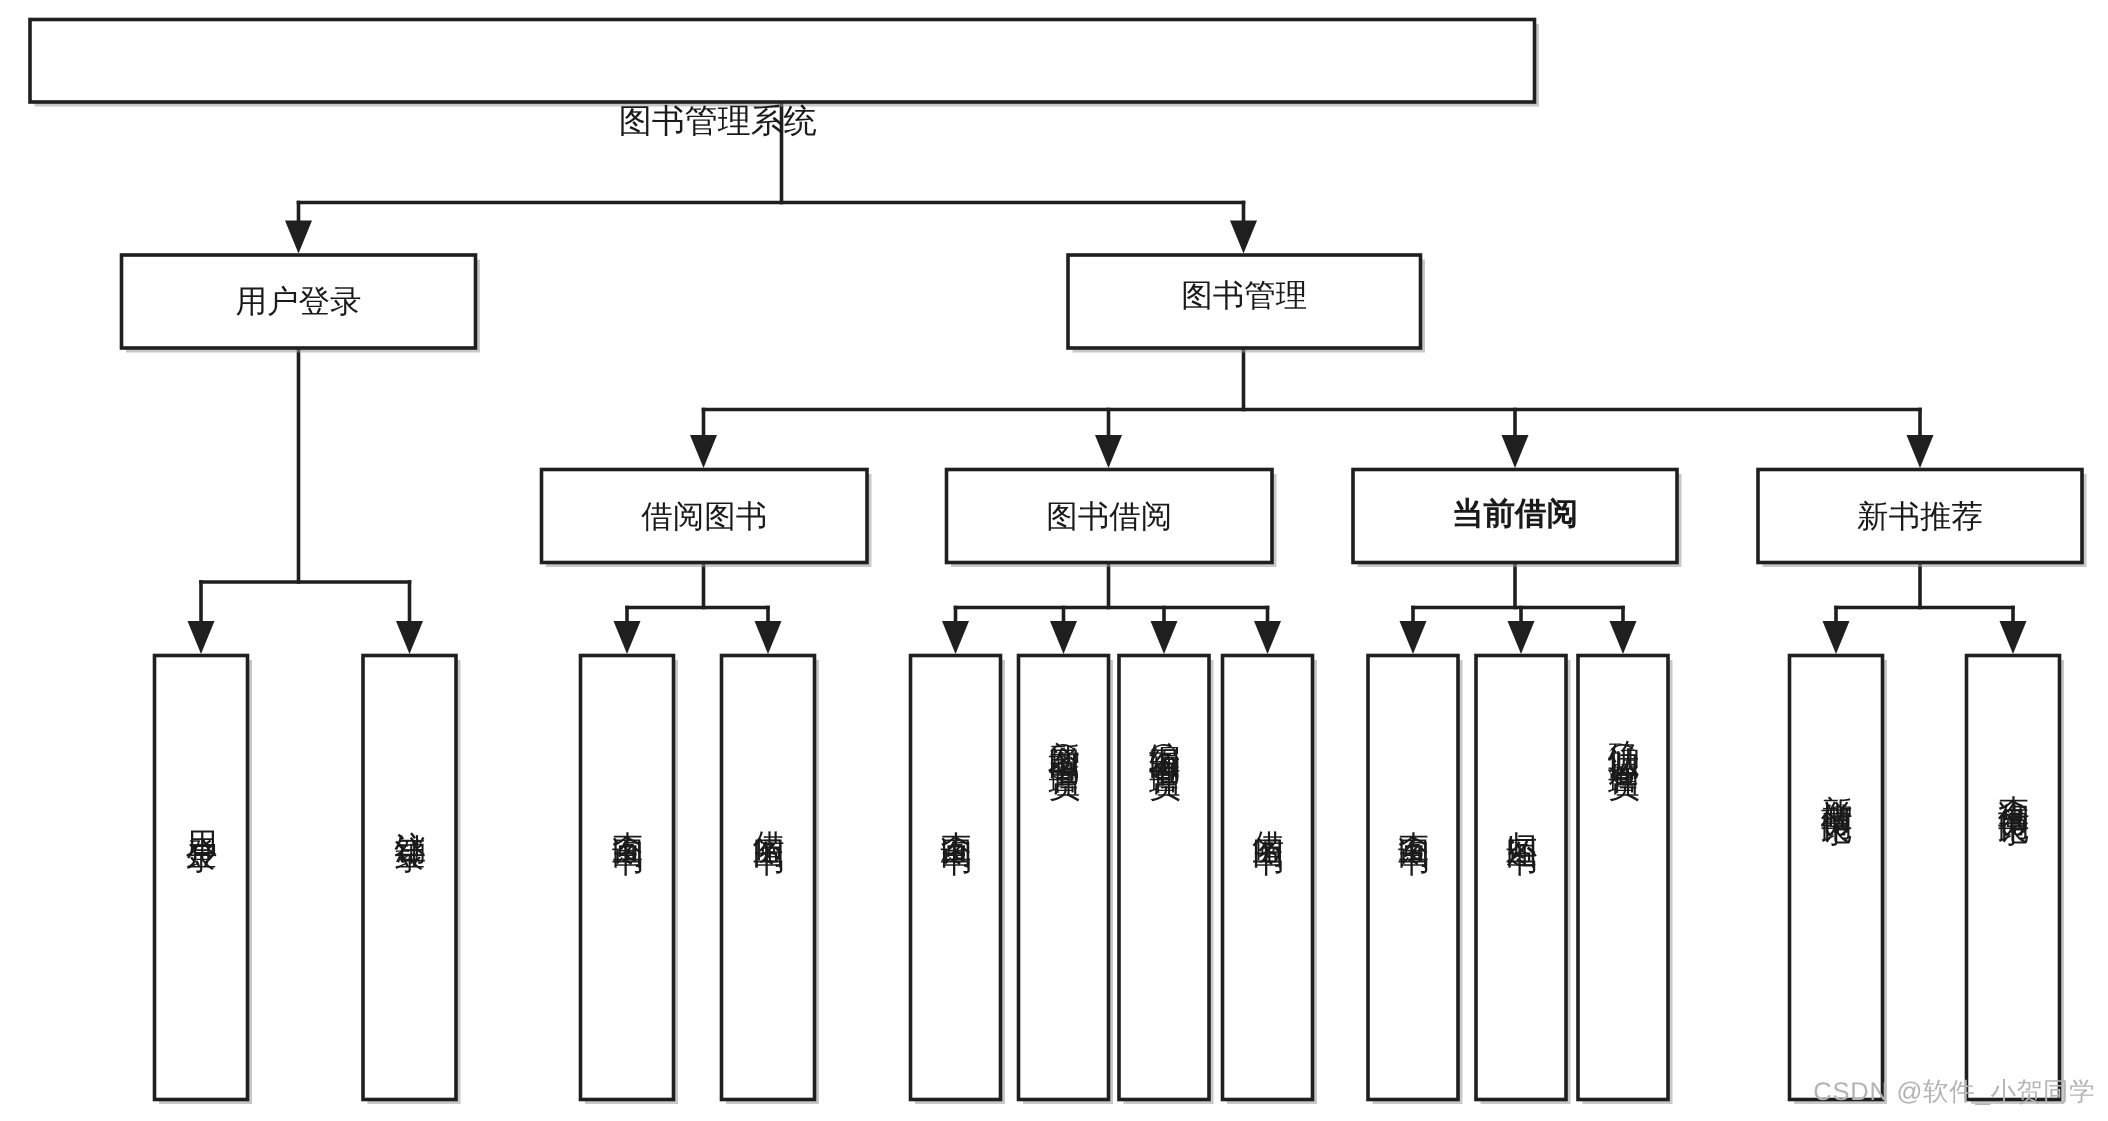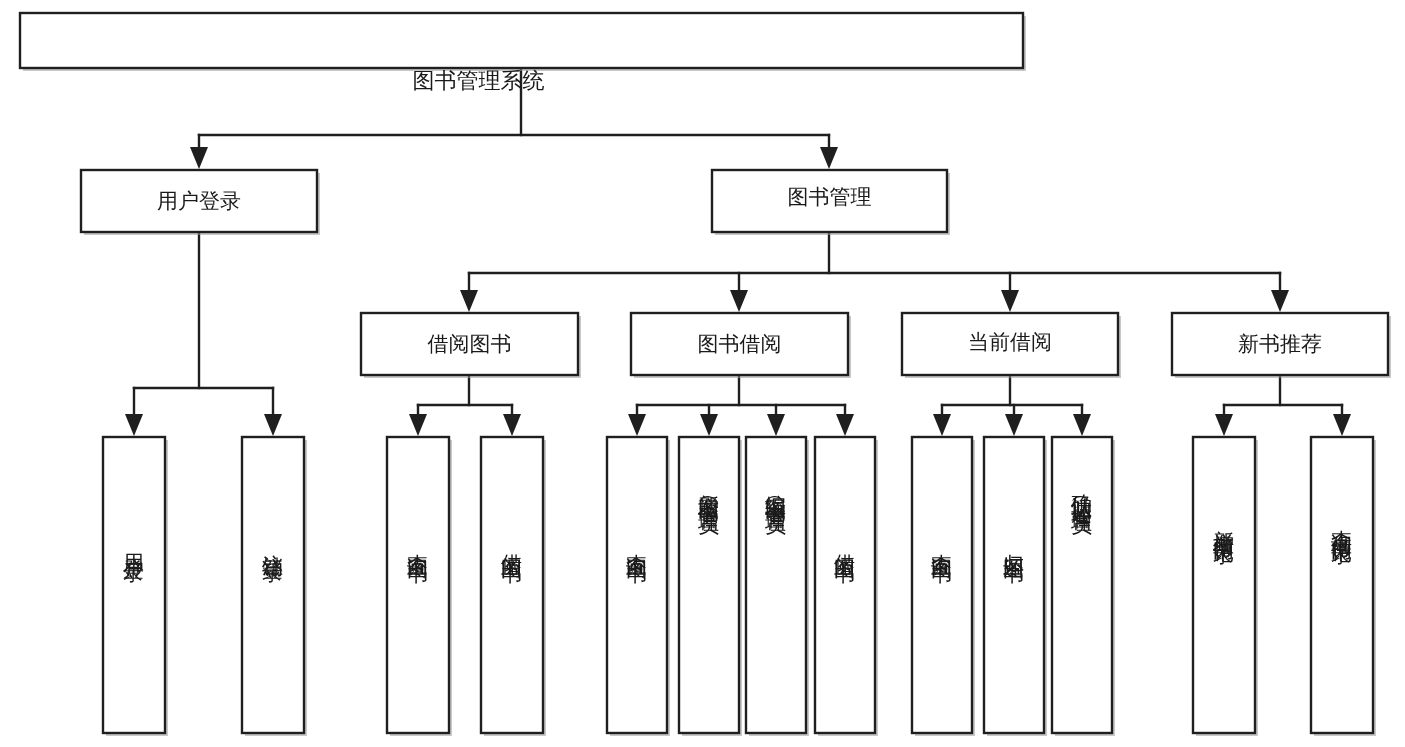--- a/index.html
+++ b/index.html
@@ -255,21 +255,21 @@
       </div>
       <div class="hbox-label-wrap" style="left: 712px; top: 170px; width: 235px; height: 53px;">
         <div class="hbox-label-text" style="font-size: 21px;">图书管理</div>
       </div>
       <div class="hbox-label-wrap" style="left: 361px; top: 313px; width: 217px; height: 62px;">
         <div class="hbox-label-text" style="font-size: 21px;">借阅图书</div>
       </div>
       <div class="hbox-label-wrap" style="left: 631px; top: 313px; width: 217px; height: 62px;">
         <div class="hbox-label-text" style="font-size: 21px;">图书借阅</div>
       </div>
-      <div class="hbox-label-wrap" style="left: 902px; top: 313px; width: 216px; height: 58px;">
+      <div class="hbox-label-wrap" style="left: 902px; top: 313px; width: 216px; height: 58px; font-weight: bold;">
         <div class="hbox-label-text" style="font-size: 21px;">当前借阅</div>
       </div>
       <div class="hbox-label-wrap" style="left: 1172px; top: 313px; width: 216px; height: 62px;">
         <div class="hbox-label-text" style="font-size: 21px;">新书推荐</div>
       </div>
       <div class="leaf-label-wrap" style="left: 103px; top: 437px; width: 62px; height: 296px; padding-top: 100px; box-sizing: border-box;">
         <div class="leaf-label-text" style="font-size: 21px;">用户登录</div>
       </div>
       <div class="leaf-label-wrap" style="left: 242px; top: 437px; width: 62px; height: 296px; padding-top: 100px; box-sizing: border-box;">
         <div class="leaf-label-text" style="font-size: 21px;">注销登录</div>
@@ -302,13 +302,14 @@
         <div class="leaf-label-text" style="font-size: 21px;">确认归还（管理员）</div>
       </div>
       <div class="leaf-label-wrap" style="left: 1193px; top: 437px; width: 62px; height: 296px; padding-top: 76px; box-sizing: border-box;">
         <div class="leaf-label-text" style="font-size: 21px;">新增借阅记录</div>
       </div>
       <div class="leaf-label-wrap" style="left: 1311px; top: 437px; width: 62px; height: 296px; padding-top: 76px; box-sizing: border-box;">
         <div class="leaf-label-text" style="font-size: 21px;">查询借阅记录</div>
       </div>
     </div>
 
+  <div id="watermark">CSDN @软件_小贺同学</div>
 </div>
 
 </body></html>

